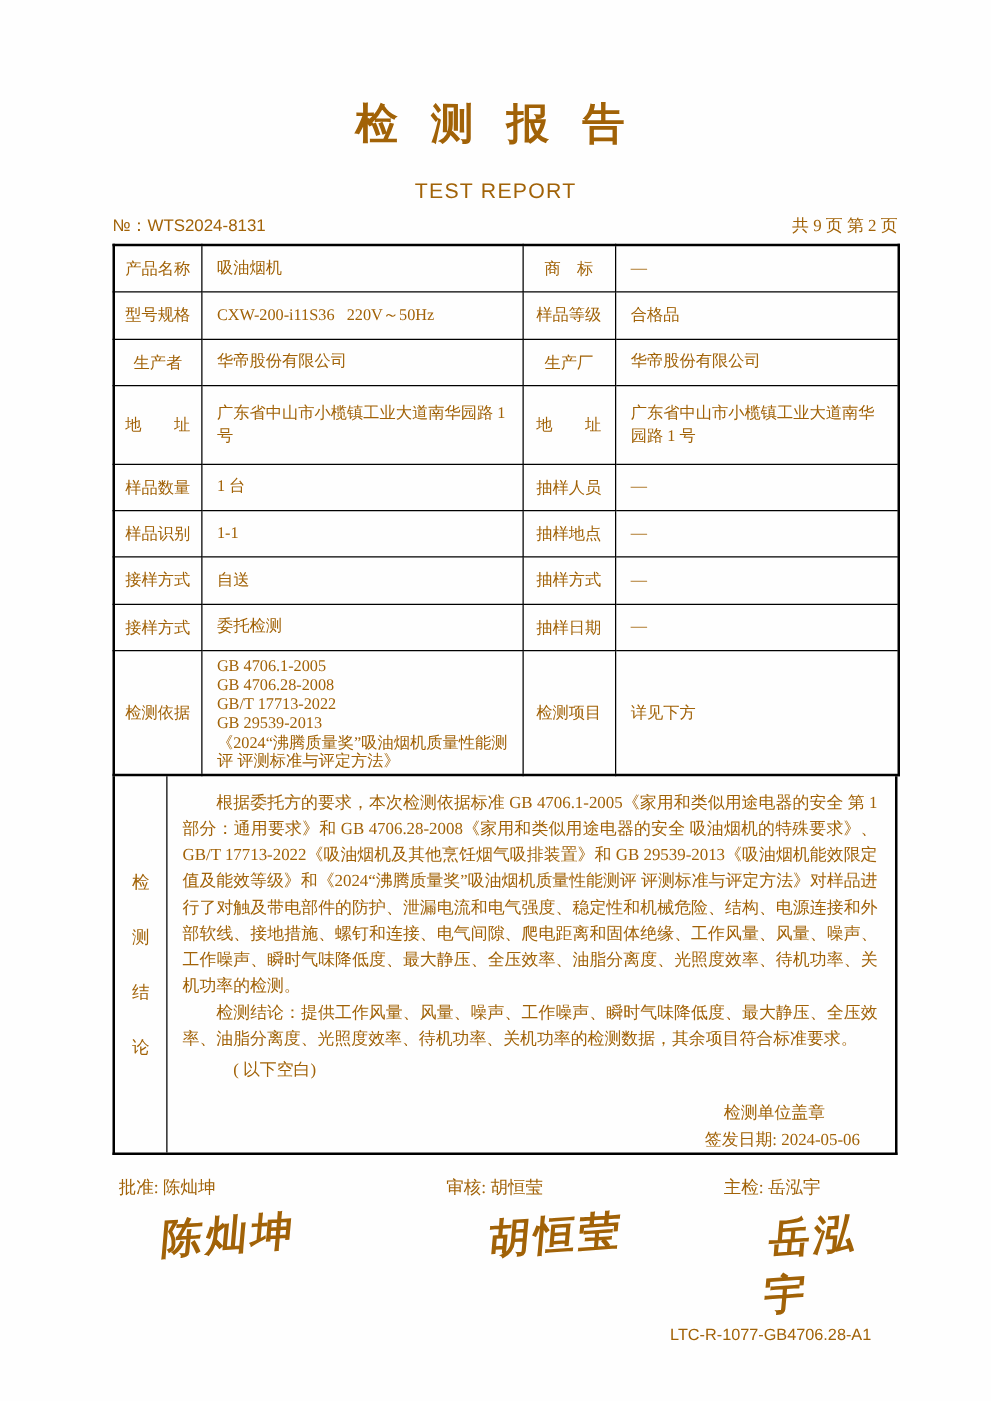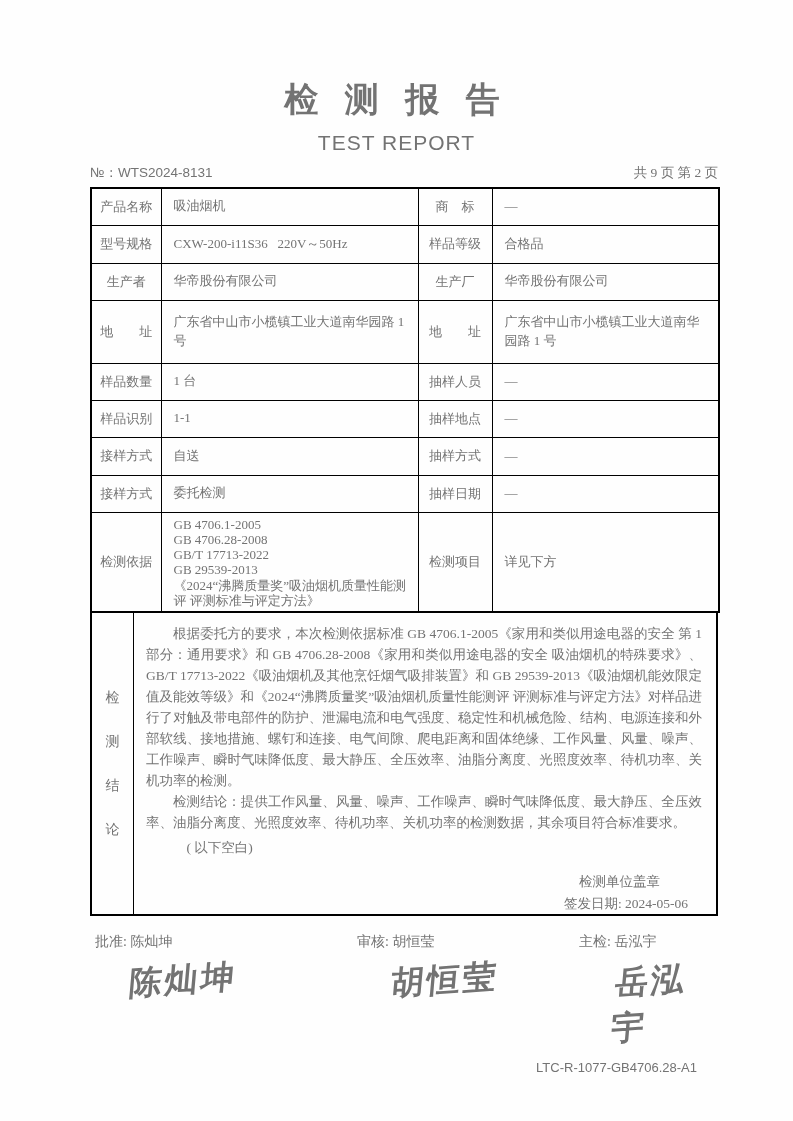--- a/index.html
+++ b/index.html
@@ -1,28 +1,28 @@
 <!DOCTYPE html>
 <html><head>
 <meta charset="utf-8">
 <style>
   * { margin:0; padding:0; box-sizing:border-box; }
   html,body { background:#888; }
   body { width:793px; }
   .page {
     position:relative; width:793px; height:1121px; background:#fefefe;
-    color:#737373; font-family:"Liberation Serif", serif; overflow:hidden;
+    color:#a16207; font-family:"Liberation Serif", serif; overflow:hidden;
     padding-top:78px;
   }
   .title {
     text-align:center; font-size:34px; font-weight:bold;
     letter-spacing:9px; line-height:44px;
   }
   .subtitle {
-    text-align:center; font-size:21px; letter-spacing:1px; margin-top:9px;
+    text-align:center; font-size:17px; letter-spacing:1px; margin-top:21px;
     font-family:"Liberation Sans", sans-serif; font-weight:500;
   }
   .meta {
     width:628px; margin:9px 0 5px 90px; display:flex;
     justify-content:space-between; align-items:flex-end; font-size:13.5px;
   }
   .meta .no { font-family:"Liberation Sans", sans-serif; }
   table.report {
     margin-left:90px; width:628px; border-collapse:collapse;
     border:2px solid #000; table-layout:fixed;

